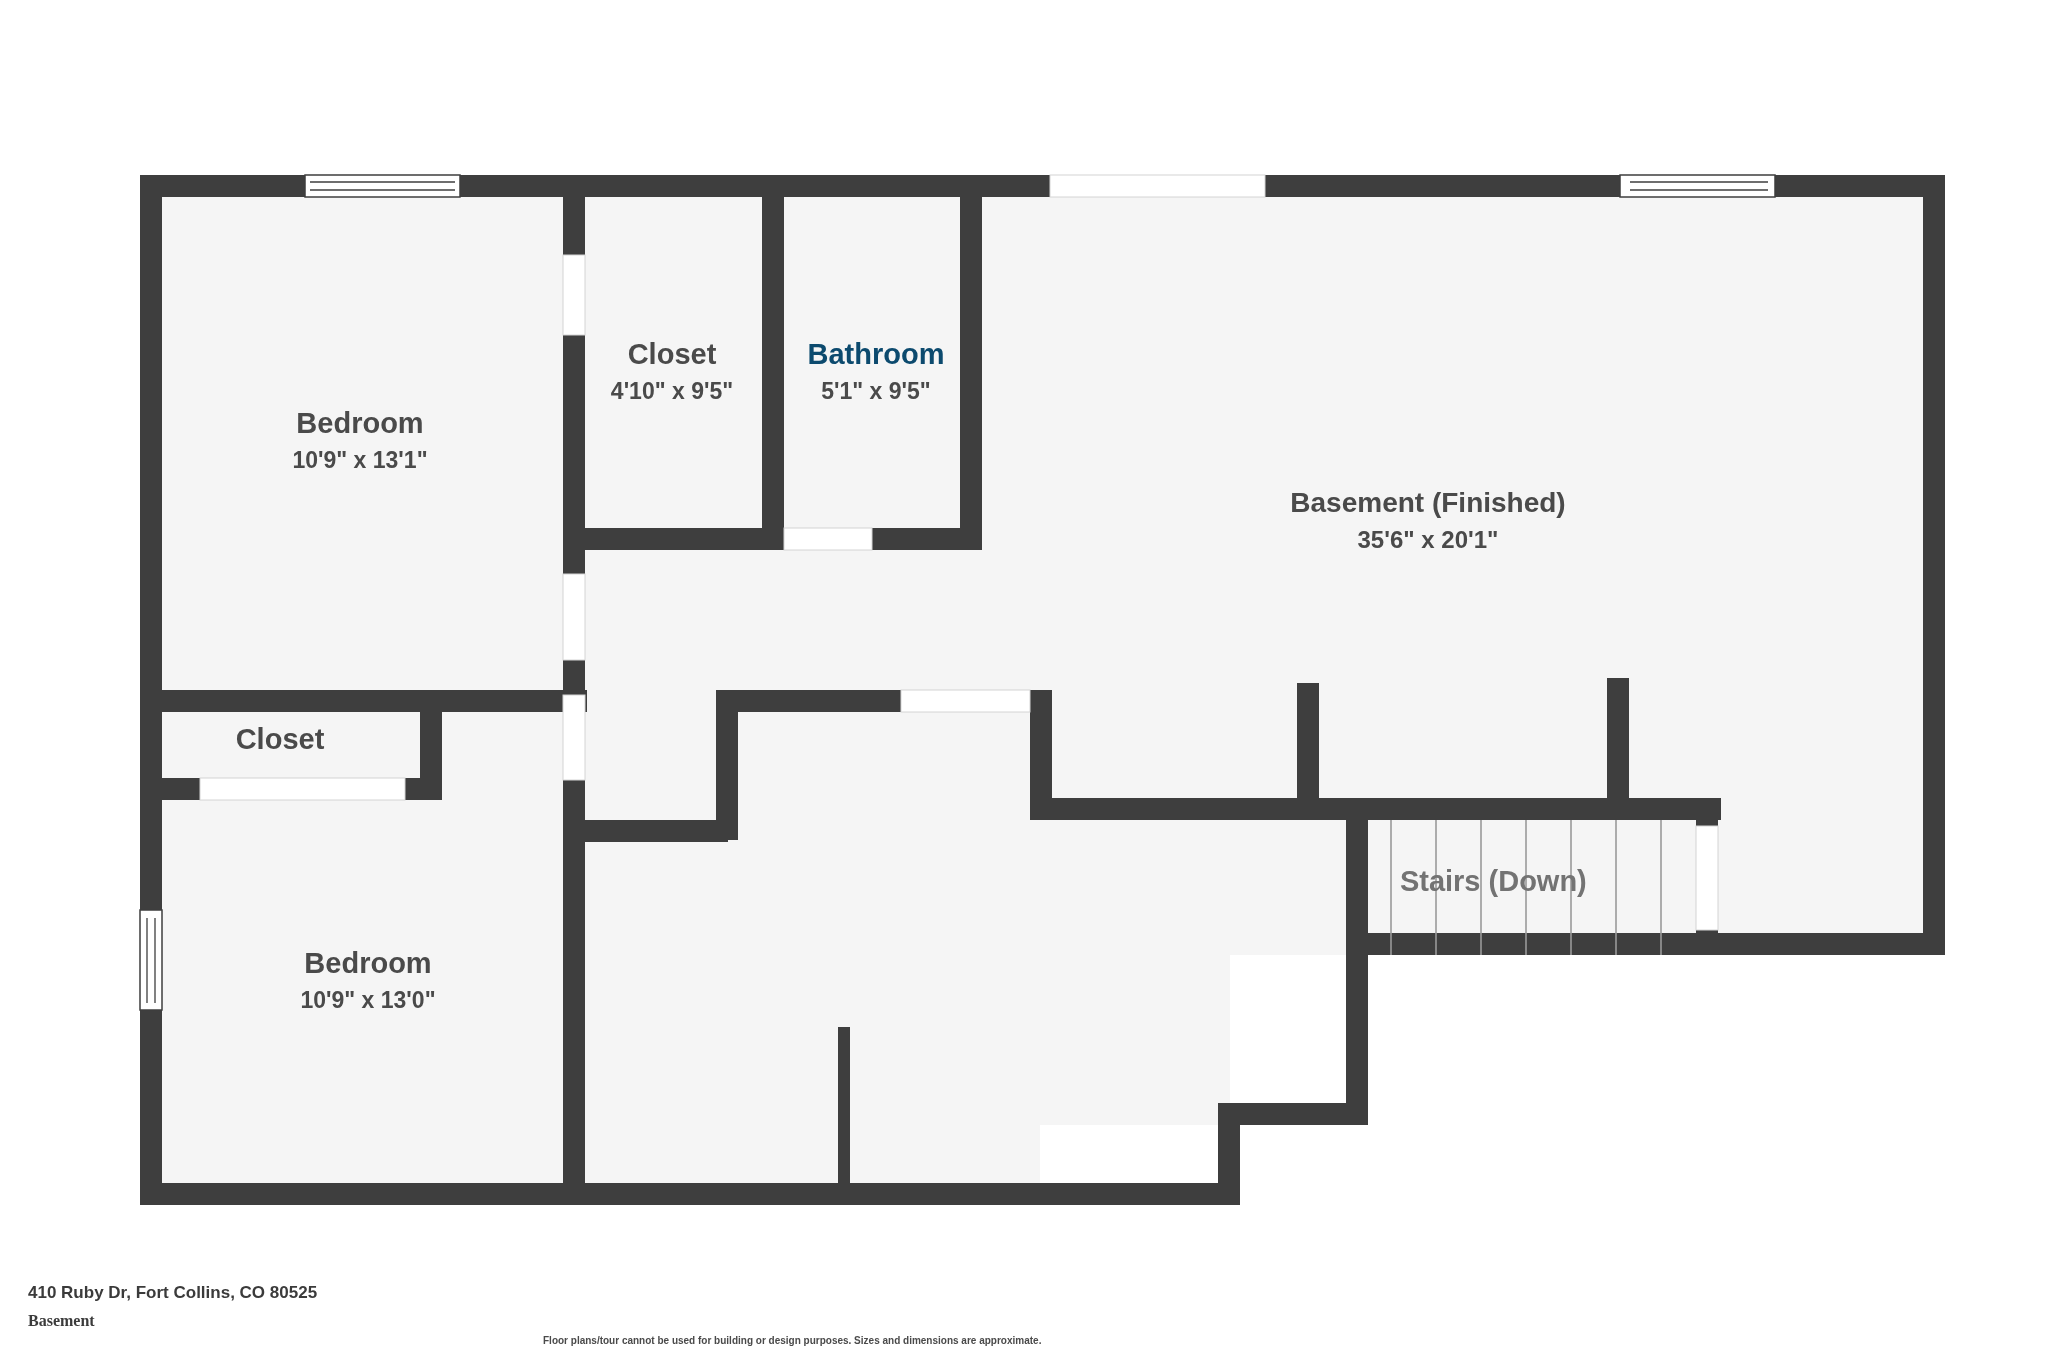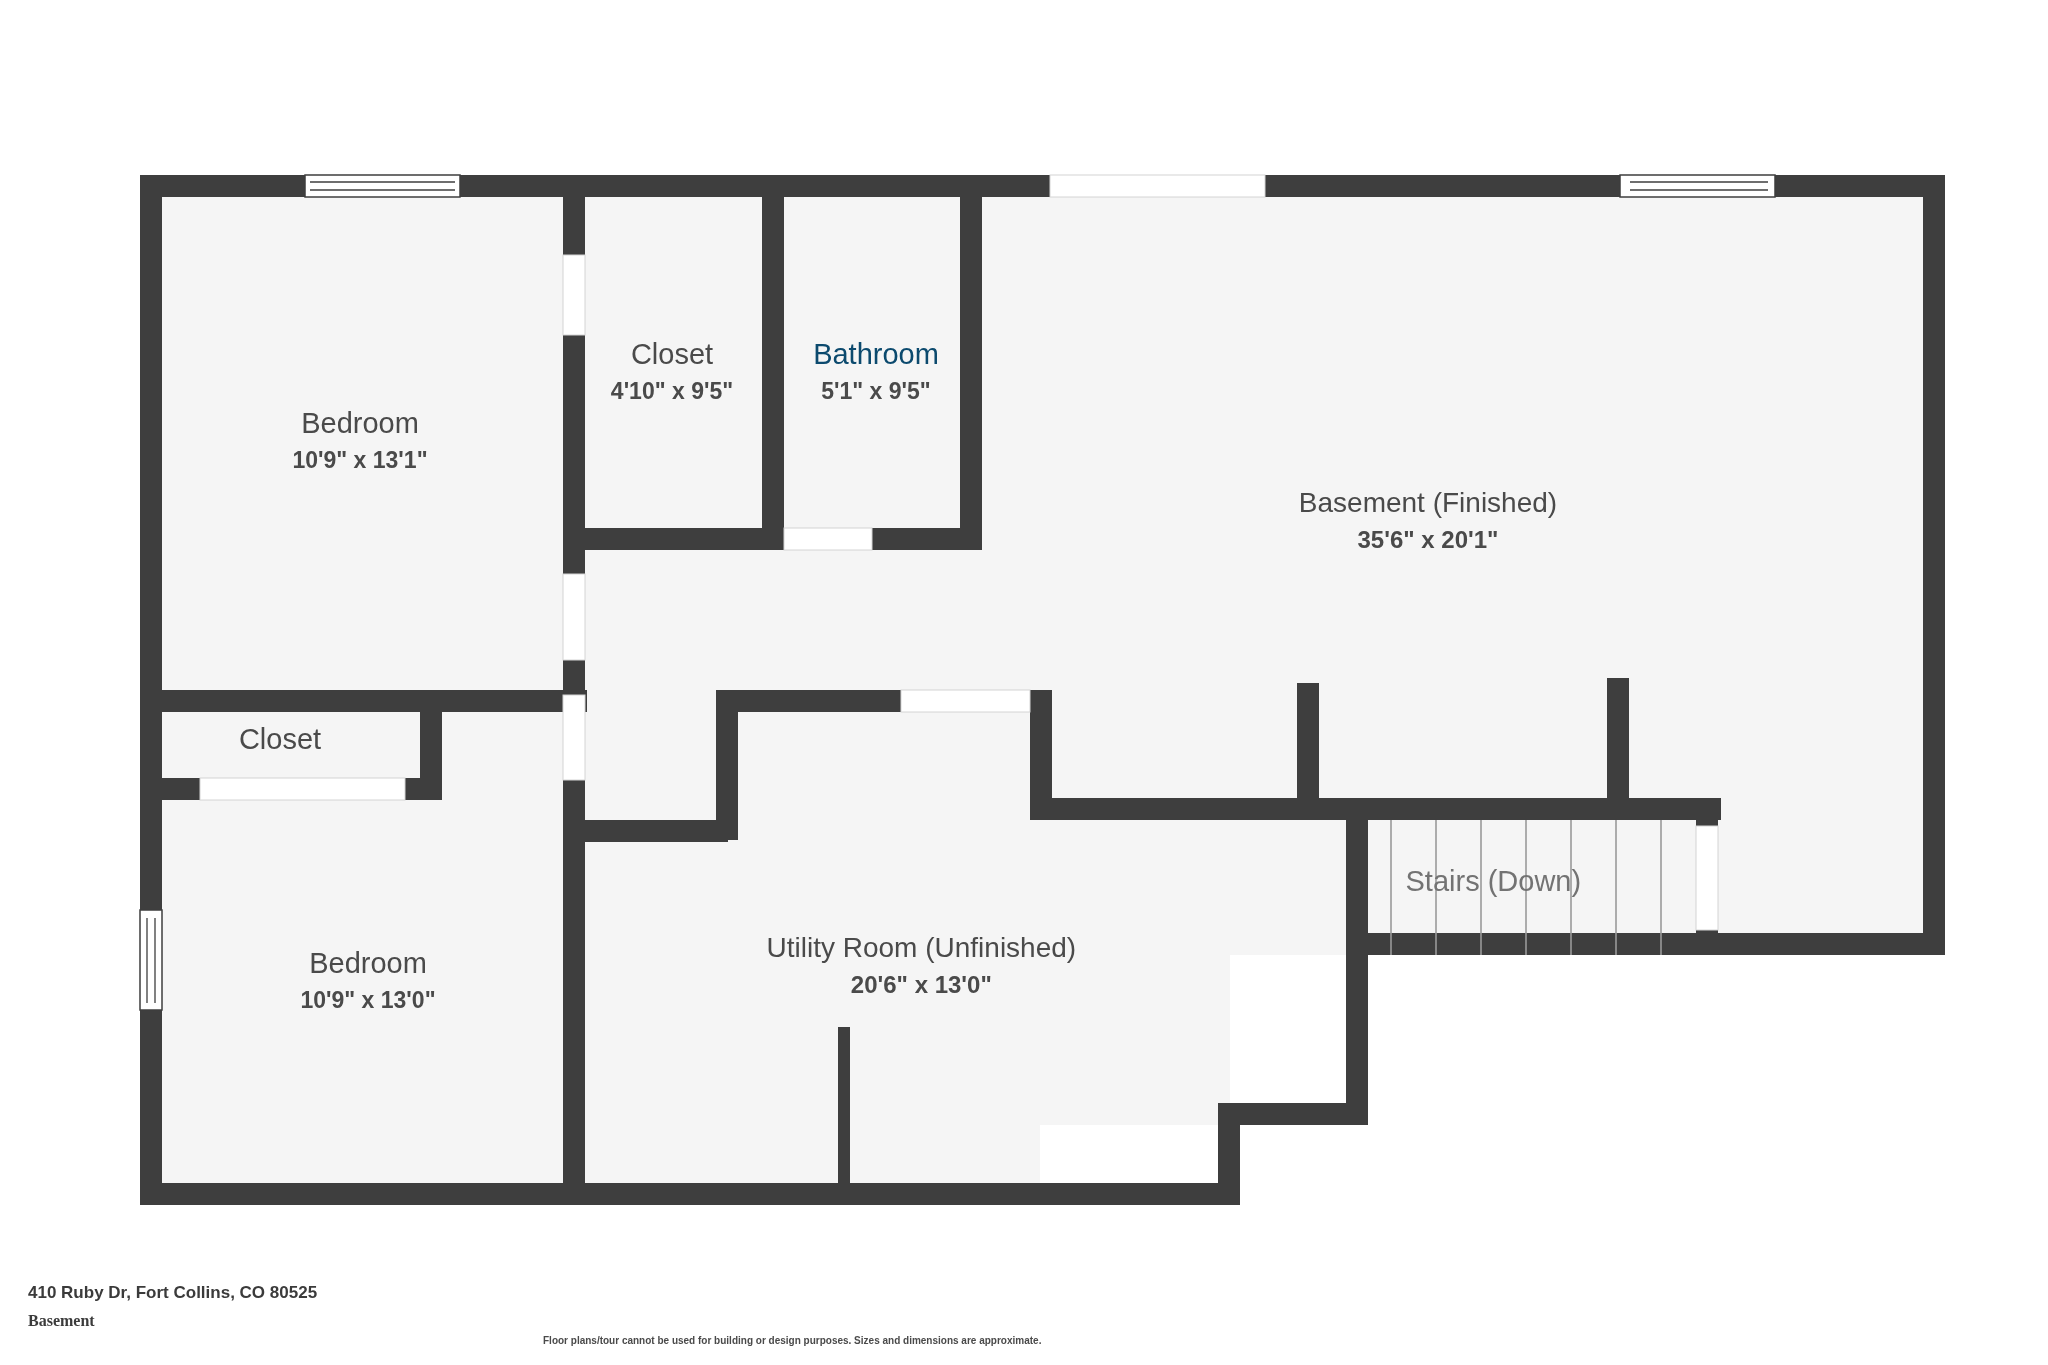--- a/index.html
+++ b/index.html
@@ -39,21 +39,21 @@
   .room-label {
     position: absolute;
     text-align: center;
     color: #4a4a4a;
     transform: translate(-50%, -50%);
     white-space: nowrap;
     line-height: 1.25;
   }
   .room-name {
     font-size: 29px;
-    font-weight: normal;
+    font-weight: bold;
     color: #4a4a4a;
     display: block;
   }
   .room-dims {
     font-size: 23px;
     font-weight: bold;
     color: #4f4f4f;
     display: block;
     margin-top: 5px;
   }
@@ -254,24 +254,20 @@
 
     <div class="room-label" id="label-closet-lower" style="left: 280px; top: 738.667px;">
       <span class="room-name" style="color: rgb(74, 74, 74);">Closet</span>
     </div>
 
     <div class="room-label" id="label-bedroom-lower" style="left: 368px; top: 980px;">
       <span class="room-name" style="color: rgb(74, 74, 74);">Bedroom</span>
       <span class="room-dims" style="color: rgb(74, 74, 74);">10'9" x 13'0"</span>
     </div>
 
-    <div class="room-label big" id="label-utility" style="left: 921.333px; top: 965.333px;">
-      <span class="room-name" style="color: rgb(74, 74, 74);">Utility Room (Unfinished)</span>
-      <span class="room-dims" style="color: rgb(74, 74, 74);">20'6" x 13'0"</span>
-    </div>
 
     <div class="room-label" id="label-stairs" style="left: 1493.33px; top: 881.333px;">
       <span class="room-name" style="color: #737373;">Stairs (Down)</span>
     </div>
 
   </div>
 
   <div class="footer-text" id="address-line">410 Ruby Dr, Fort Collins, CO 80525</div>
   <div class="footer-text" id="floor-line">Basement</div>
   <div class="footer-text" id="disclaimer-line">Floor plans/tour cannot be used for building or design purposes. Sizes and dimensions are approximate.</div>

